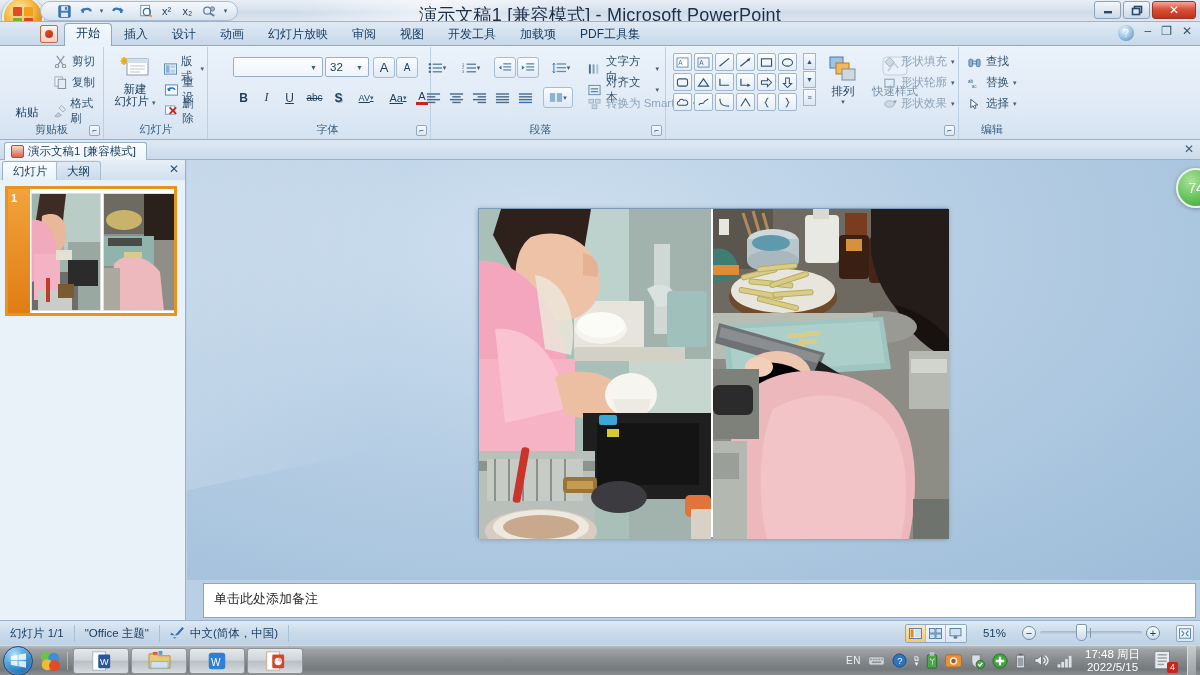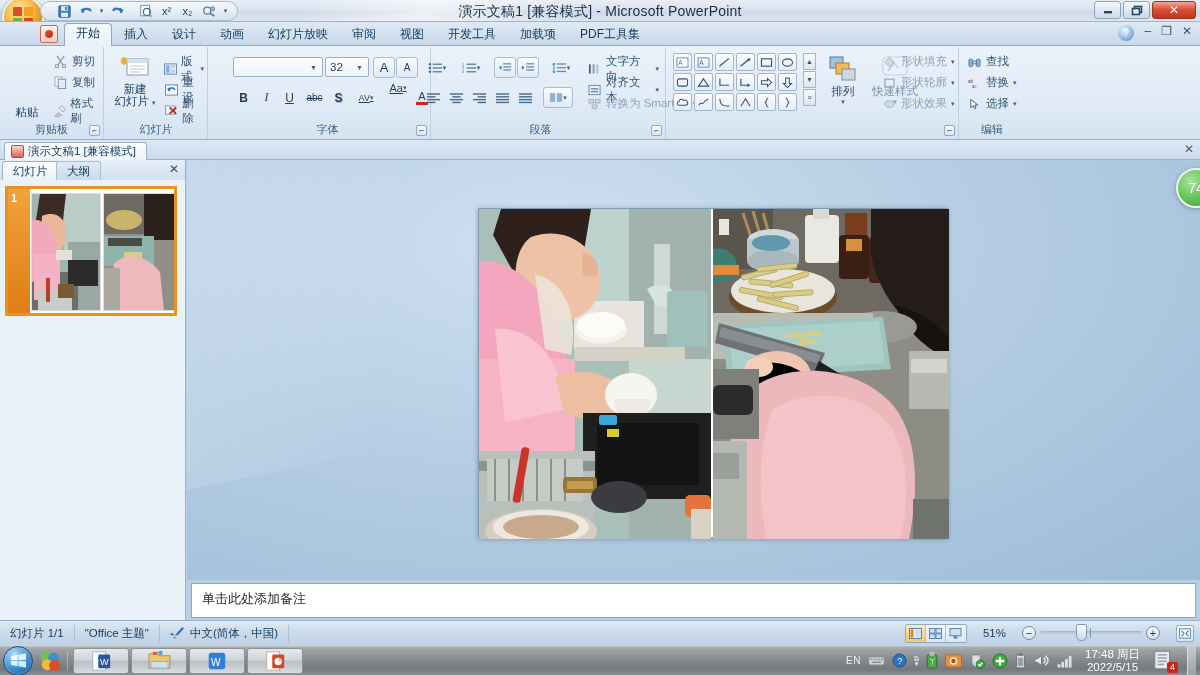--- a/index.html
+++ b/index.html
@@ -34,21 +34,21 @@
   .qat {
     position: absolute; left: 40px; top: 1px; height: 20px;
     display: flex; align-items: center; gap: 2px; padding: 0 6px 0 14px;
     background: linear-gradient(180deg,#f4f8fc,#d7e2ee);
     border: 1px solid #a8bdd2; border-radius: 11px;
   }
   .qat-btn { width: 19px; height: 17px; display:flex; align-items:center; justify-content:center; cursor:pointer; border-radius:2px; font-size:12px; }
   .qat-sep { width: 5px; }
   .title-text {
     position: absolute; left: 0; right: 0; top: 3px; text-align: center;
-    font-size: 14px; color: #1c2f47; letter-spacing: .2px;
+    font-size: 18px; color: #1c2f47; letter-spacing: .2px;
   }
   .winbtns { position: absolute; right: 4px; top: 1px; display: flex; gap: 2px; }
   .winbtn {
     width: 27px; height: 18px; border: 1px solid #8ba3bb; border-radius: 3px;
     background: linear-gradient(180deg,#f3f7fb,#ccd9e7);
     display: flex; align-items: center; justify-content: center; cursor: pointer;
   }
   .winbtn.close {
     width: 44px;
     background: linear-gradient(180deg,#f3a99a,#d9513a 45%,#c0341f);
@@ -202,21 +202,21 @@
     position:absolute; right:-16px; top:8px; width:40px; height:40px; border-radius:50%;
     background: radial-gradient(circle at 36% 30%, #a8e39a, #5fbd52 60%, #3e9a34);
     border:2px solid #e8f3ea; box-shadow:0 1px 4px rgba(0,0,0,.3);
     color:#fff; font-size:14px; display:flex; align-items:center; justify-content:center;
     cursor:pointer;
   }
 
   
   .notes {
     position:absolute; left:187px; top:580px; right:0; height:40px;
-    background:#b8cfe5; padding:3px 4px 0 4px;
+    background:#b8cfe5; padding:3px 4px 0 16px;
   }
   .notes-box {
     width:100%; height:35px; background:#ffffff; border:1px solid #8aa6c0;
     padding:6px 10px; font-size:13px; color:#2b2b2b; cursor:text;
   }
 
   
   .statusbar {
     position:absolute; left:0; top:620px; width:1200px; height:25px;
     background: linear-gradient(180deg,#dfeaf5 0%,#c9daea 50%,#bfd2e5 100%);
@@ -510,21 +510,21 @@
       <div class="fbtn flat" style="position:absolute; left:77px; top:40px; width:25px; font-size:10px;">
         <span style="text-decoration:line-through">abc</span>
       </div>
       <div class="fbtn flat" style="position:absolute; left:103px; top:40px; width:21px;">
         <b style="text-shadow:1px 1px 0 #9fb6cc">S</b>
       </div>
       <div class="fbtn flat" style="position:absolute; left:126px; top:40px; width:30px; font-size:9px;text-decoration:underline;">
         <span>AV</span>
         <span class="caret">▾</span>
       </div>
-      <div class="fbtn flat" style="position:absolute; left:158px; top:30px; width:30px; font-size:11px;text-decoration:underline;">
+      <div class="fbtn flat" style="position:absolute; left:158px; top:40px; width:30px; font-size:11px;text-decoration:underline;">
         <span>Aa</span>
         <span class="caret">▾</span>
       </div>
       <div class="fbtn flat" style="position:absolute; left:190px; top:40px; width:14px; flex-direction:column;">
         <span style="font-size:11px;line-height:11px;">A</span>
         <span style="display:block;width:12px;height:3px;background:#cc2418;"></span>
       </div>
 
       <div class="group-title">字体</div>
       <div class="dlg-launcher">⌐</div>

